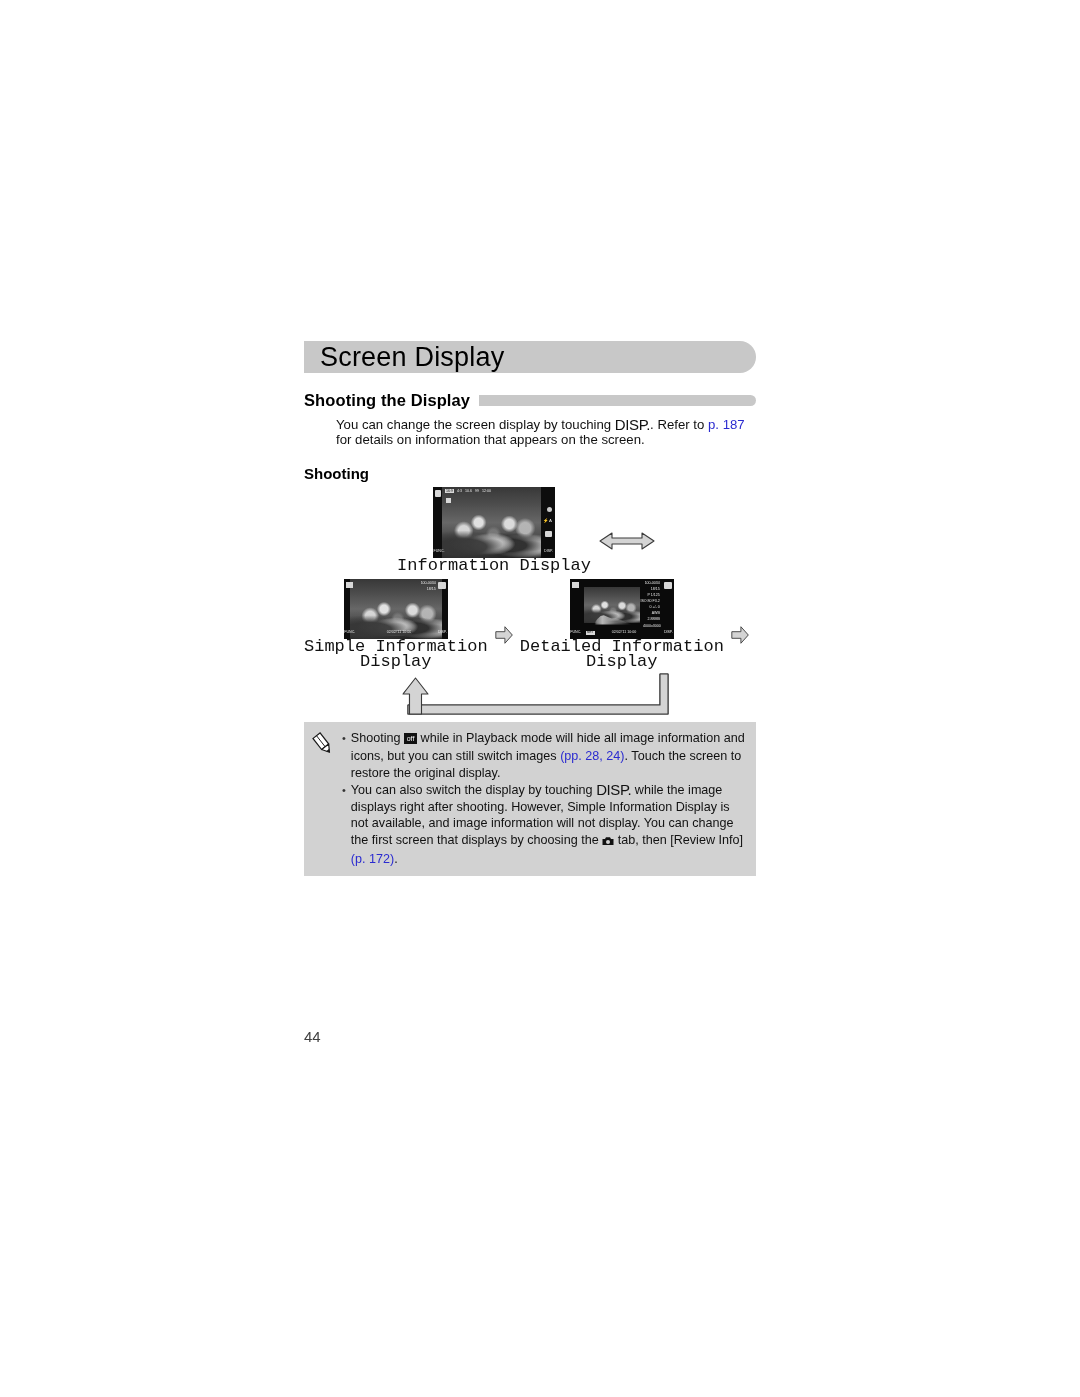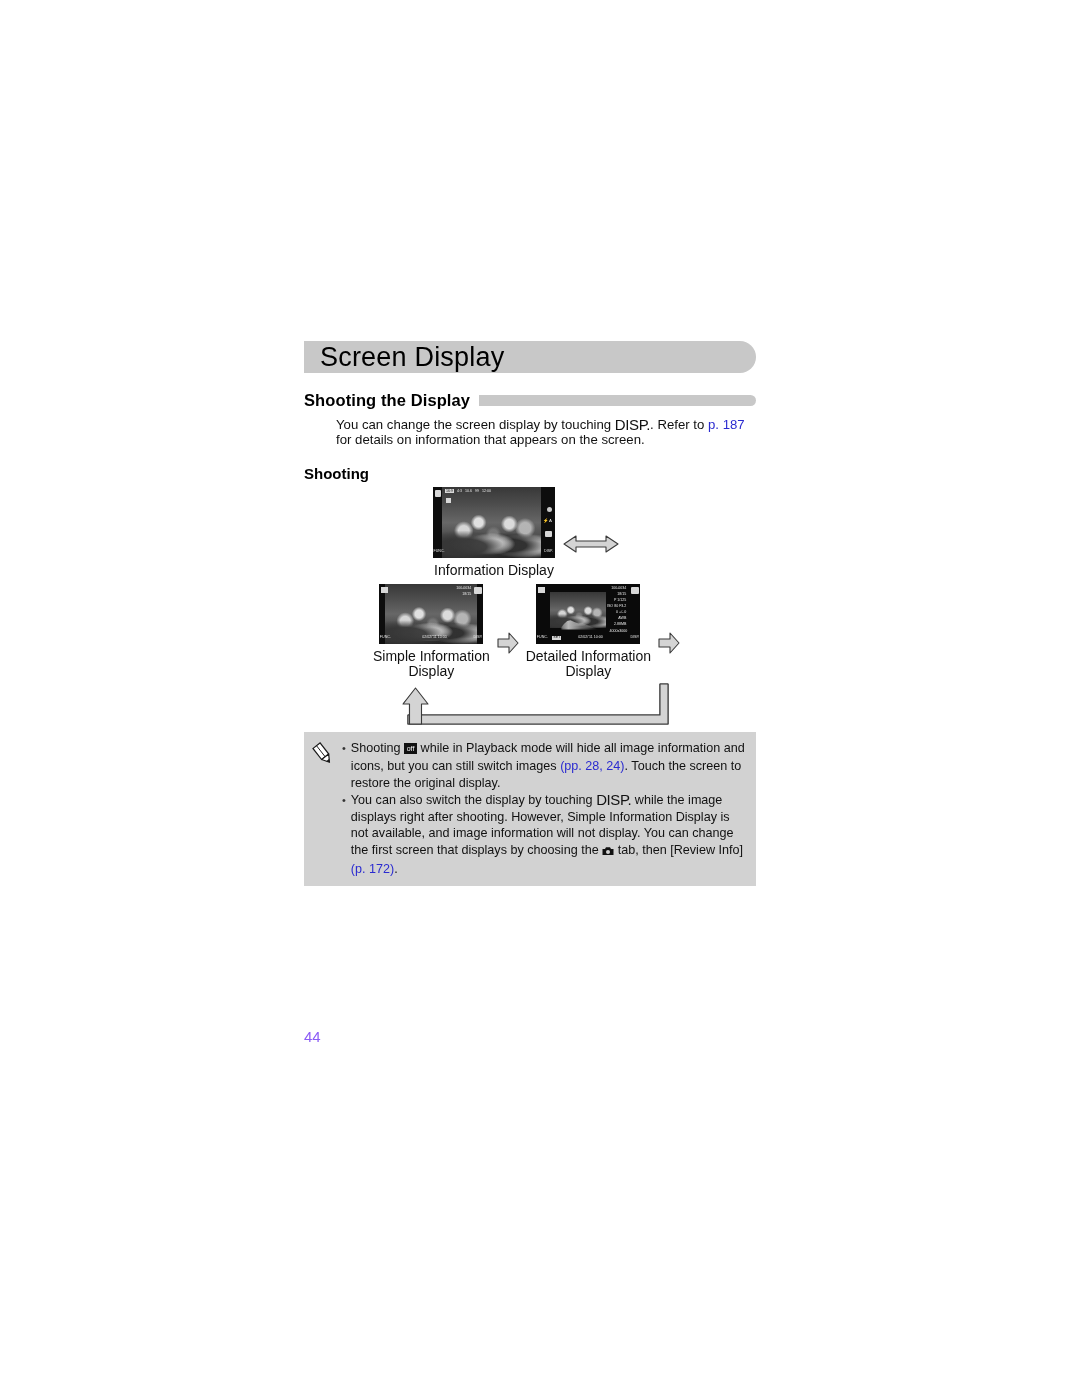--- a/index.html
+++ b/index.html
@@ -200,26 +200,26 @@
       radial-gradient(circle at 50% 42%, #e9e4da 0 28%, #8e887c 52%, #2b2a26 100%);
     filter: grayscale(1);
     border: 0.5px solid #bbb;
   }
   .focus-frame {
     position: absolute;
     border: 0.8px solid #e0e0e0;
   }
 
   .caption {
-    margin-top: 5px;
-    font-size: 14px;
+    font-size: 17px;
     line-height: 15.5px;
     text-align: center;
     color: #111;
     white-space: nowrap;
+    font-family: Liberation Mono, monospace;
   }
 
   
   .arrow-dbl {
     width: 56px;
     height: 22px;
     margin: 0 8px;
     align-self: center;
     margin-top: 22px;
   }
@@ -272,21 +272,21 @@
     display: inline-block;
     vertical-align: -2px;
   }
 
   
   .folio {
     position: absolute;
     left: 304px;
     top: 1028px;
     font-size: 15px;
-    color: #8b5cf6;
+    color: #404040;
   }
 </style>
 </head>
 <body>
 
 <div class="page">
 
   <div class="content">
 
     <div class="chapter-bar">

